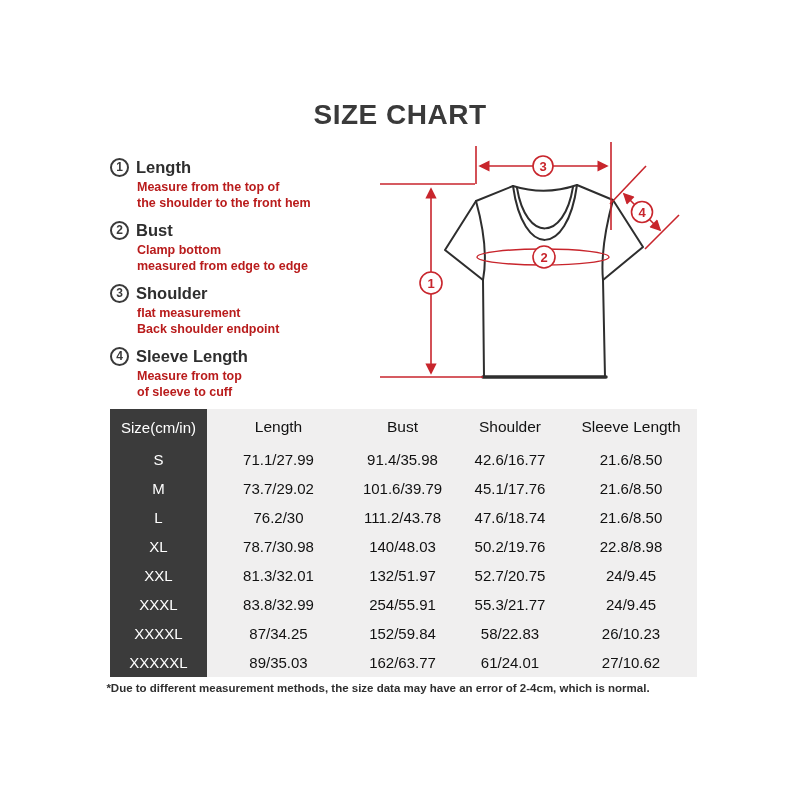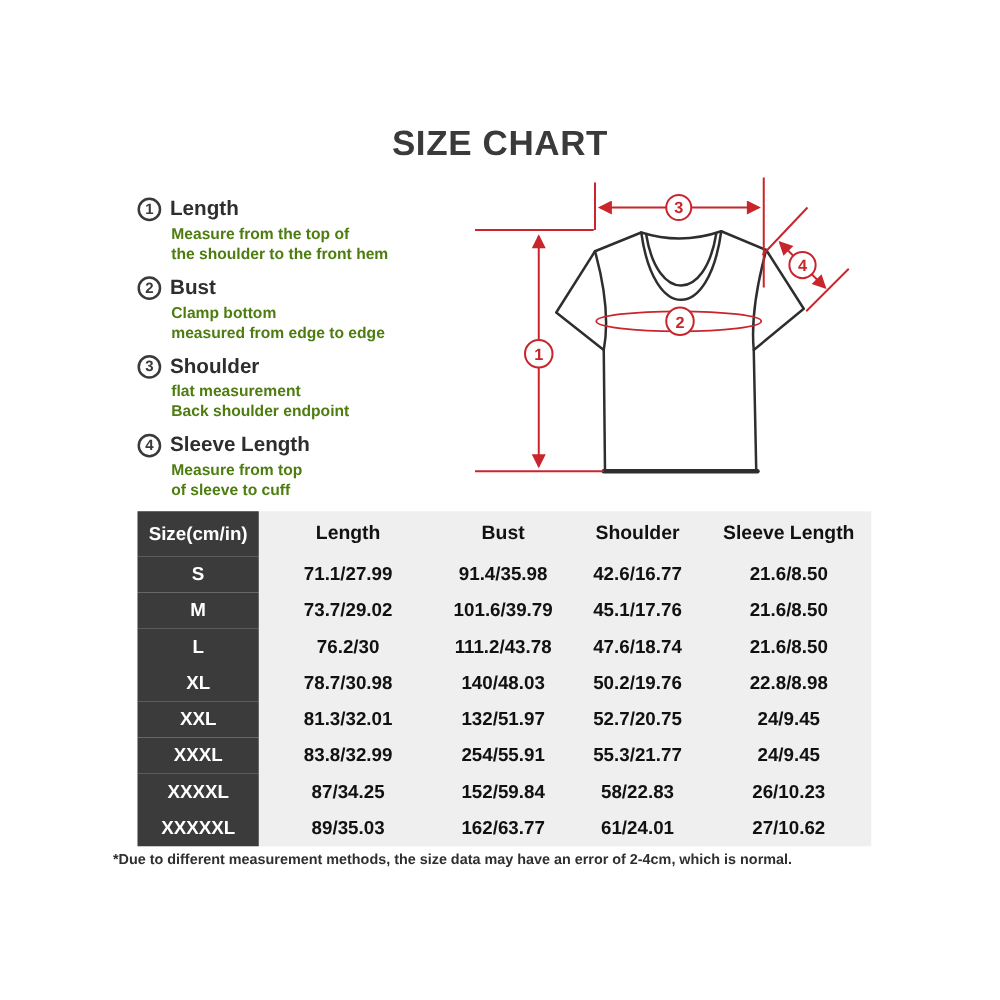--- a/index.html
+++ b/index.html
@@ -53,21 +53,21 @@
   }
   .legend-label {
     font-size: 16.5px;
     font-weight: 800;
     color: #2e2e2e;
   }
   .legend-desc {
     margin: 2px 0 0 27px;
     font-size: 12.5px;
     font-weight: 700;
-    color: #4d7c0f;
+    color: #b91c1c;
     line-height: 15.5px;
   }
   .legend-desc span { display: block; }
   
   .diagram {
     position: absolute;
     left: 372px;
     top: 138px;
     width: 330px;
     height: 262px;
@@ -81,34 +81,34 @@
     background: #f0efef;
     display: grid;
     grid-template-columns: 97px 143px 105px 110px 132px;
   }
   .cell {
     display: flex;
     align-items: center;
     justify-content: center;
     height: 29px;
     font-size: 15px;
-    font-weight: 700;
+    font-weight: 400;
     color: #111111;
     text-align: center;
   }
   .cell.th { height: 36px; font-size: 15.5px; }
   .cell.size-col {
     background: #3b3b3b;
     color: #ffffff;
   }
   .cell.th.size-col { font-size: 15px; }
   
   .footnote {
     position: absolute;
-    left: 76px;
+    left: 92px;
     top: 682px;
     width: 572px;
     text-align: center;
     font-size: 11.5px;
     font-weight: 700;
     color: #2f2f2f;
   }
 </style>
 </head>
 <body>

